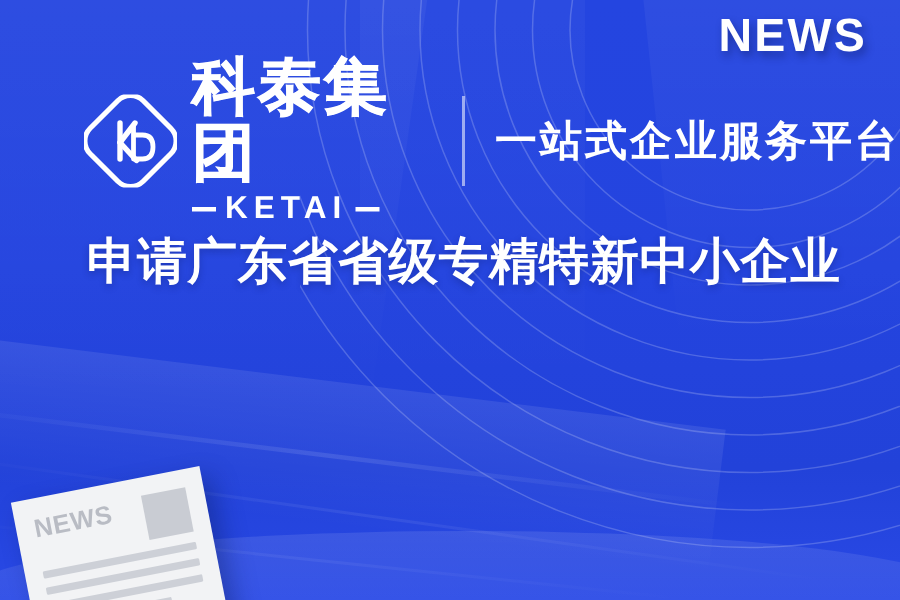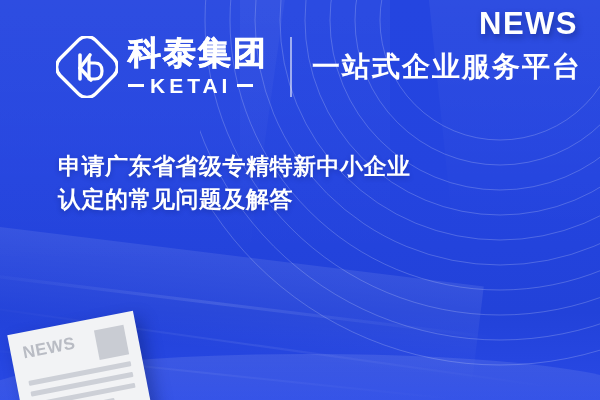--- a/index.html
+++ b/index.html
@@ -65,21 +65,21 @@
 
   
   .header { position:absolute; left:56px; top:36px; display:flex; align-items:center; }
 
   .logo-mark { width:62px; height:62px; position:relative; flex:0 0 auto; }
   .logo-mark svg { width:100%; height:100%; display:block; }
 
   .logo-words { margin-left:10px; }
   .logo-cn {
     font-family:"DejaVu Sans","Liberation Sans",sans-serif;
-    font-size:33px; font-weight:700; color:#fff;
+    font-size:42px; font-weight:700; color:#fff;
     letter-spacing:2px; line-height:1.05;
     -webkit-text-stroke:.6px #fff;
   }
   .logo-en {
     display:flex; align-items:center; gap:6px;
     margin-top:3px; color:#fff;
   }
   .logo-en .dash { display:block; width:16px; height:3px; background:#fff; }
   .logo-en .txt {
     font-size:21px; font-weight:700; letter-spacing:4px;
@@ -108,22 +108,22 @@
     position:absolute; right:22px; top:6px;
     font-family:"Liberation Sans",sans-serif;
     font-size:31px; font-weight:700; color:#fff;
     letter-spacing:1.5px;
     text-shadow:2px 3px 6px rgba(10,25,90,.45);
   }
 
   
   .title {
     position:absolute; left:58px; top:152px; width:500px;
-    font-family:Liberation Mono, monospace;
-    font-size:23px; font-weight:700; color:#ffffff;
+    font-family:Liberation Serif, serif;
+    font-size:33px; font-weight:700; color:#ffffff;
     line-height:1.42; letter-spacing:.5px;
     text-shadow:0 2px 5px rgba(12,28,95,.30);
   }
   .title div { white-space:nowrap; }
 
   
   .paper {
     position:absolute; left:16px; top:322px;
     width:128px; height:104px;
     background:#f2f3f5;
@@ -203,21 +203,20 @@
 
     <div class="slogan-wrap">
       <div class="slogan-main">一站式企业服务平台</div>
     </div>
   </div>
 
   <div class="news-top">NEWS</div>
 
   <div class="title">
     <div>申请广东省省级专精特新中小企业</div>
-    <div>认定的常见问题及解答</div>
   </div>
 
   <div class="paper">
     <div class="paper-top">
       <div class="paper-news">NEWS</div>
       <div class="paper-thumb"></div>
     </div>
     <div class="paper-lines">
       <span class="w1"></span>
       <span class="w2"></span>

